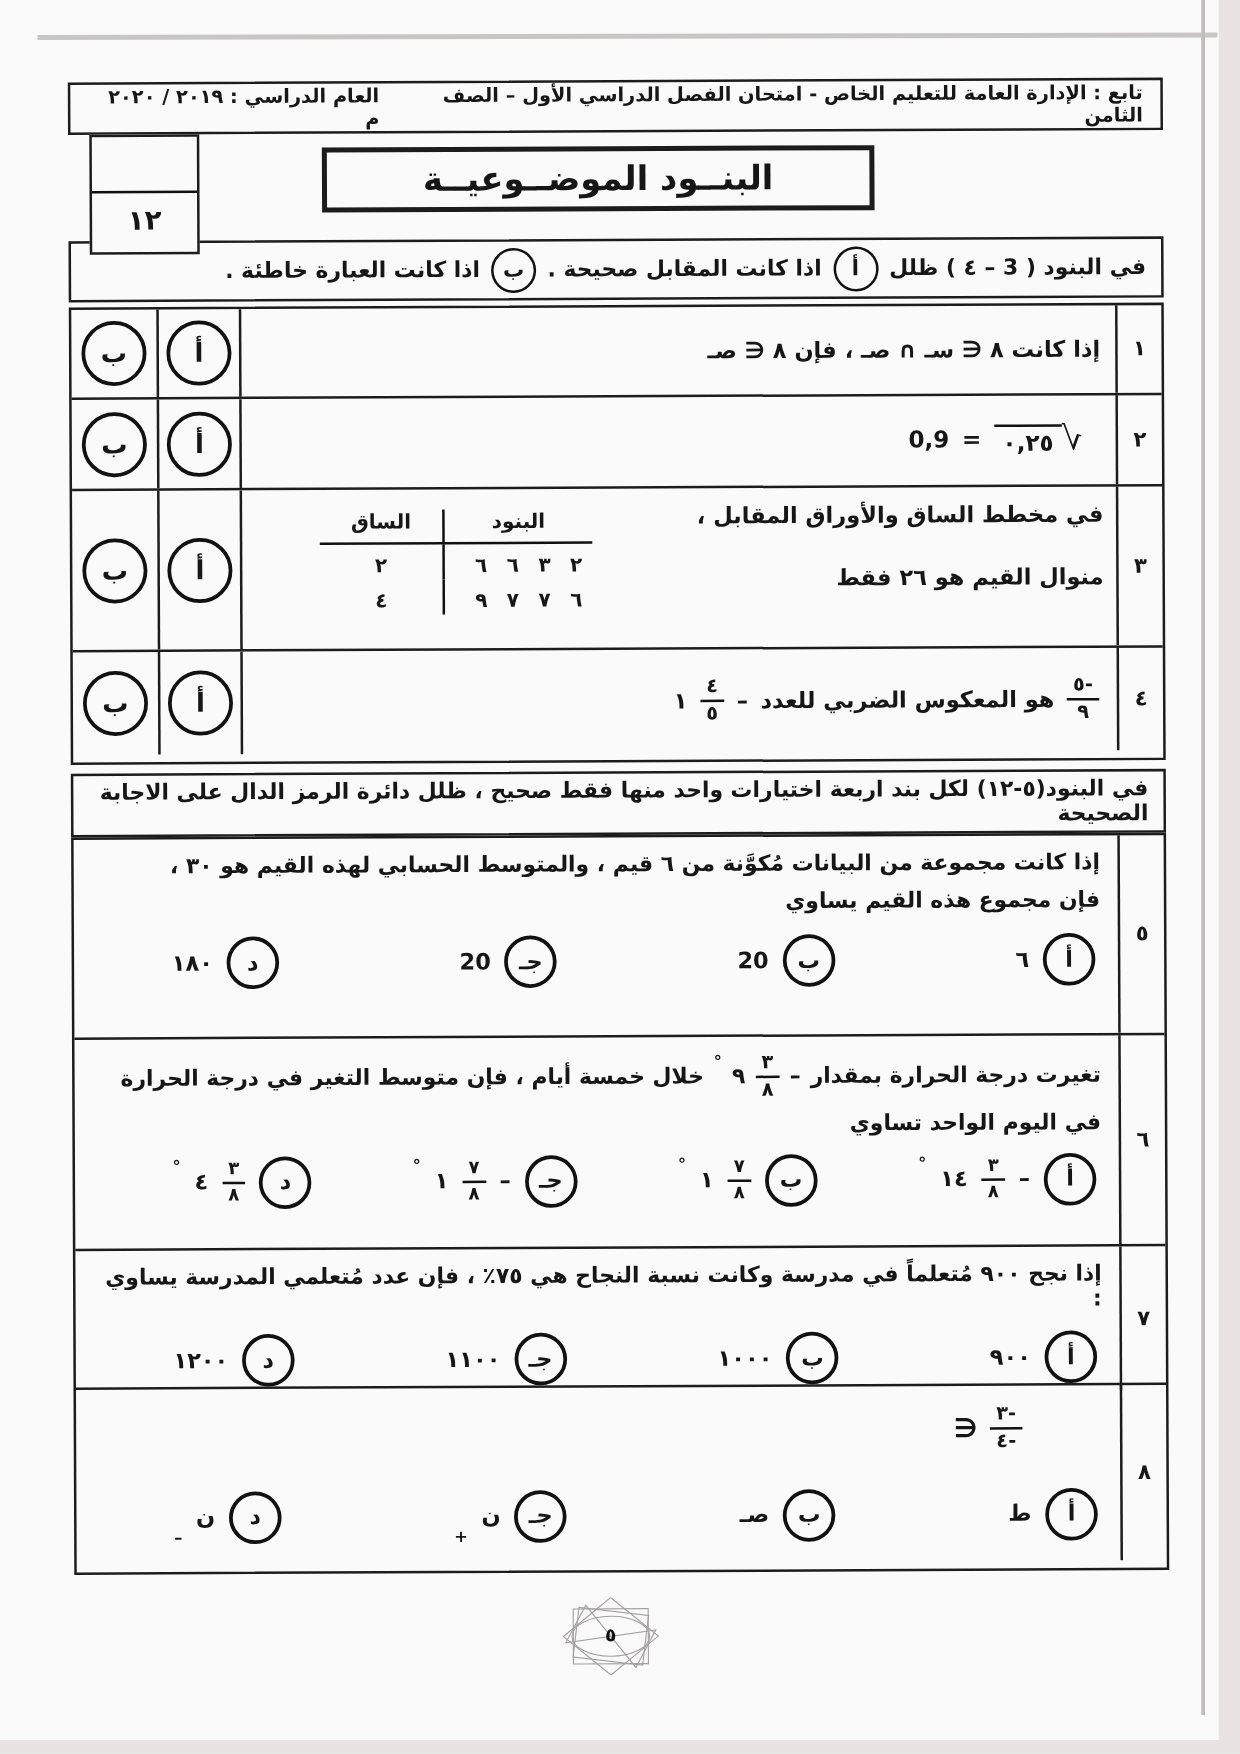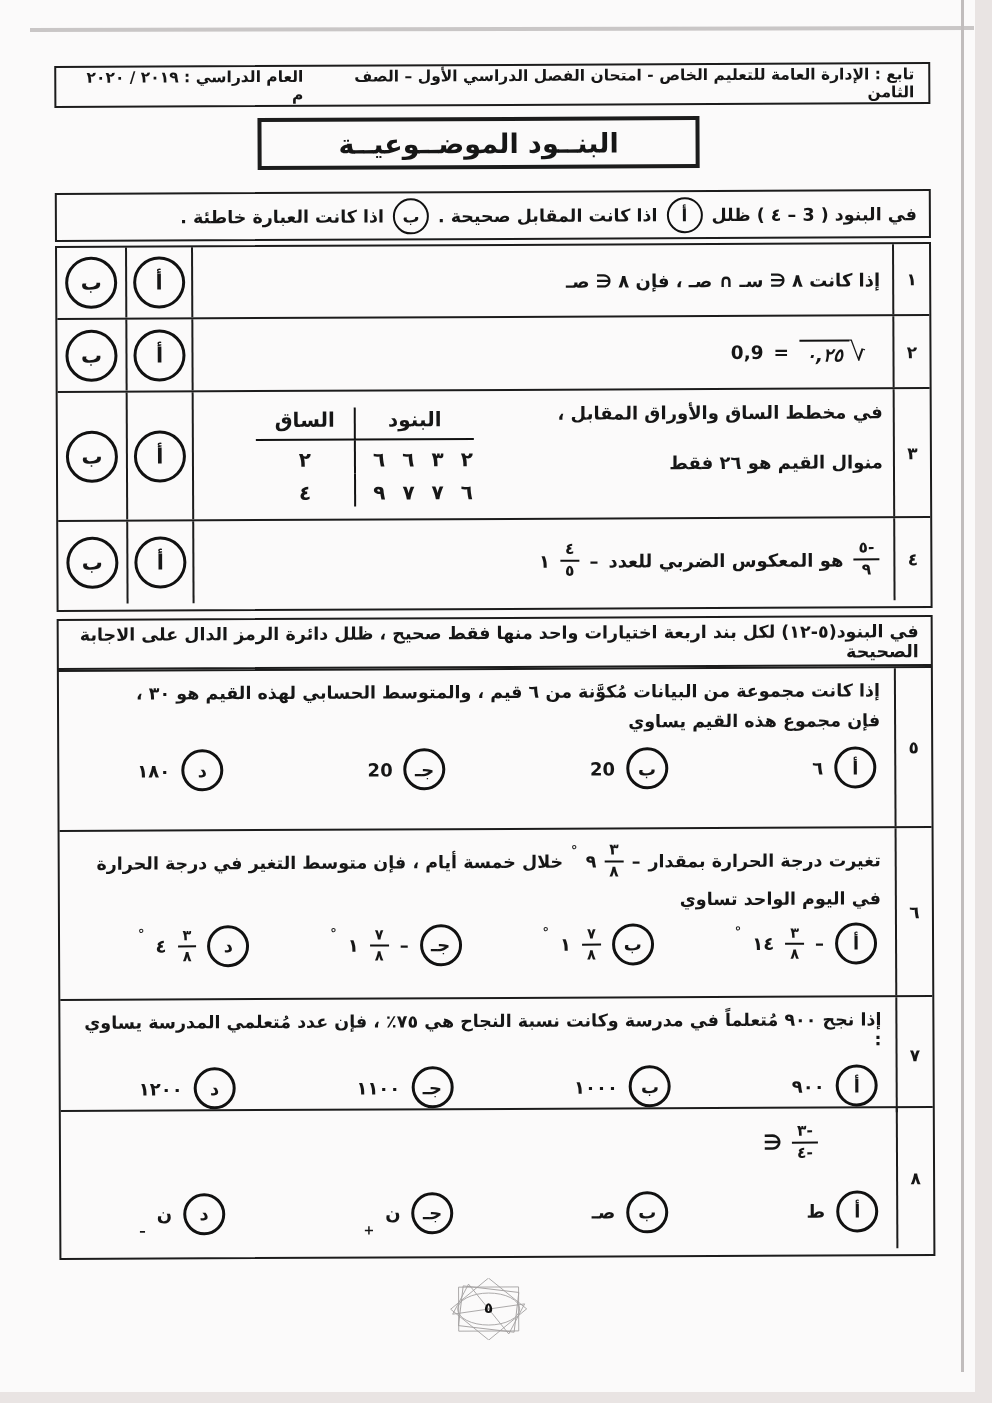--- a/index.html
+++ b/index.html
@@ -36,26 +36,26 @@
   .cell { display:flex; align-items:center; justify-content:center; }
   .cell-a { border-left:2.5px solid #1c1c1c; }
   .cell-content { border-left:2.5px solid #1c1c1c; position:relative; }
   .cell-num { border-left:2px solid #1c1c1c; font-size:17px; font-weight:700; }
 
   .q-text { direction:rtl; text-align:right; width:100%; padding:0 12px; font-size:18px; font-weight:700; }
   .eq-row { direction:rtl; width:100%; display:flex; align-items:center; gap:10px; padding-right:26px;
     font-size:18.5px; font-weight:700; }
   .rad { display:inline-flex; direction:rtl; align-items:flex-start; }
   .rad-hook { display:inline-block; font-size:26px; line-height:1; font-weight:400; transform:scaleX(-1); direction:ltr; unicode-bidi:bidi-override; }
-  .rad-body { border-top:2.5px solid #111; padding:3px 7px 0 7px; margin-top:1px;font-style:italic; }
+  .rad-body { border-top:2.5px solid #111; padding:3px 7px 0 7px; margin-top:1px; }
 
   .q3-line1 { position:absolute; right:10px; top:12px; direction:rtl; font-size:18px; font-weight:700; }
   .q3-line2 { position:absolute; right:10px; top:62px; direction:rtl; font-size:18px; font-weight:700; }
   .slp { position:absolute; left:62px; top:16px; display:grid; grid-template-columns:100px 118px;
-    font-weight:700; font-size:20px; direction:ltr; }
+    font-weight:700; font-size:16px; direction:ltr; }
   .slp-stem-h, .slp-leaf-h { border-bottom:2.5px solid #111; text-align:center; padding:0 0 7px; }
   .slp-stem-h { border-right:2.5px solid #111; }
   .slp-stem { border-right:2.5px solid #111; text-align:center; padding:7px 0 2px; }
   .slp-leaf { padding:7px 0 2px 16px; text-align:center; word-spacing:10px; }
 
   .q4-row { direction:rtl; width:100%; display:flex; align-items:center; gap:10px; padding-right:14px;
     font-size:18px; font-weight:700; }
   .frac { display:inline-flex; flex-direction:column; align-items:center; font-size:15.5px;
     font-weight:700; line-height:1.15; flex:none; }
   .fn { border-bottom:2.5px solid #111; padding:0 5px 1px; direction:rtl; }
@@ -98,20 +98,24 @@
   <div class="scanline-top"></div>
   <div class="scanline-right"></div>
 
   <div class="tilt">
 
     <div class="box header-box">
       <span>تابع : الإدارة العامة للتعليم الخاص - امتحان الفصل الدراسي الأول – الصف الثامن</span>
       <span>العام الدراسي : ٢٠١٩ ‏/‏ ٢٠٢٠ م</span>
     </div>
 
+    <div class="box score-box">
+      <div class="score-top"></div>
+      <div class="score-val">١٢</div>
+    </div>
 
     <div class="box title-box">البنــود الموضــوعيــة</div>
 
     <div class="box instr1-box">
       <span>في البنود ( 3 – ٤ ) ظلل</span>
       <span class="circ circ-s">أ</span>
       <span>اذا كانت المقابل صحيحة .</span>
       <span class="circ circ-s">ب</span>
       <span>اذا كانت العبارة خاطئة .</span>
     </div>

